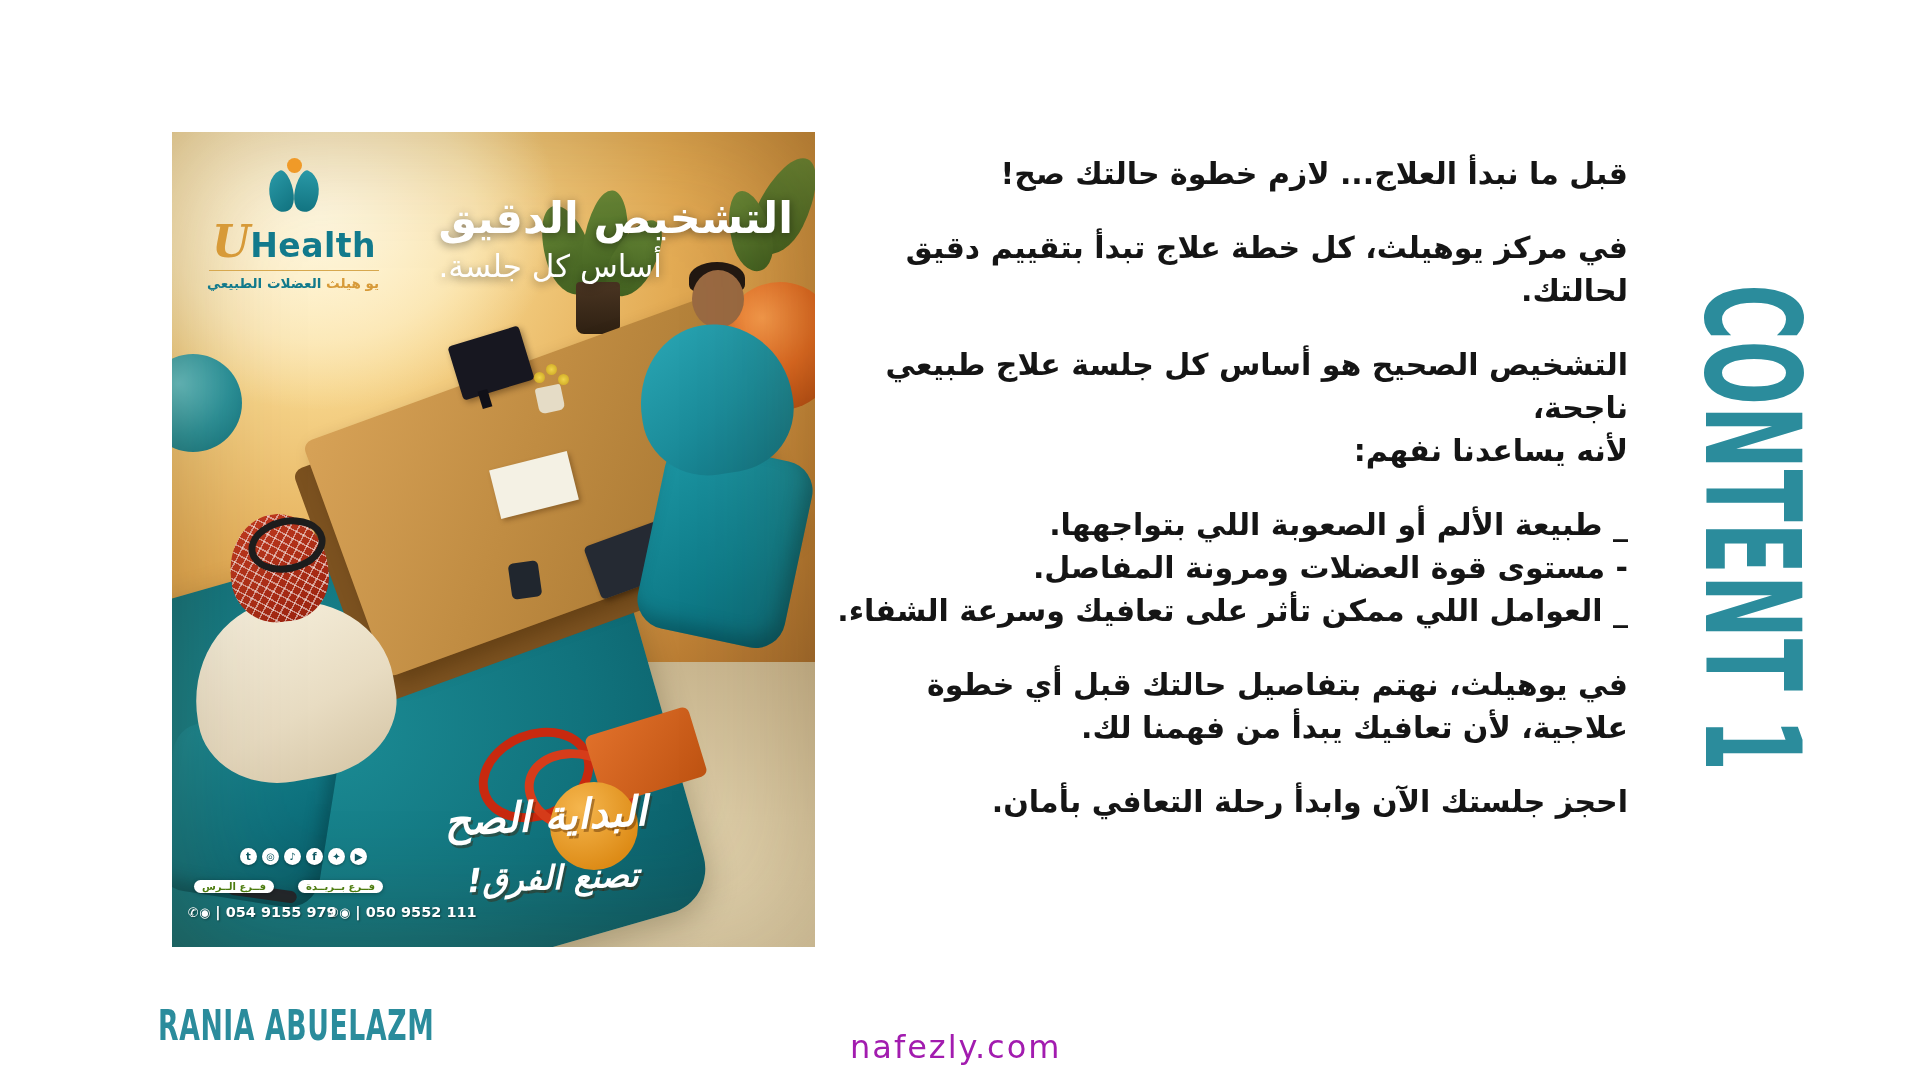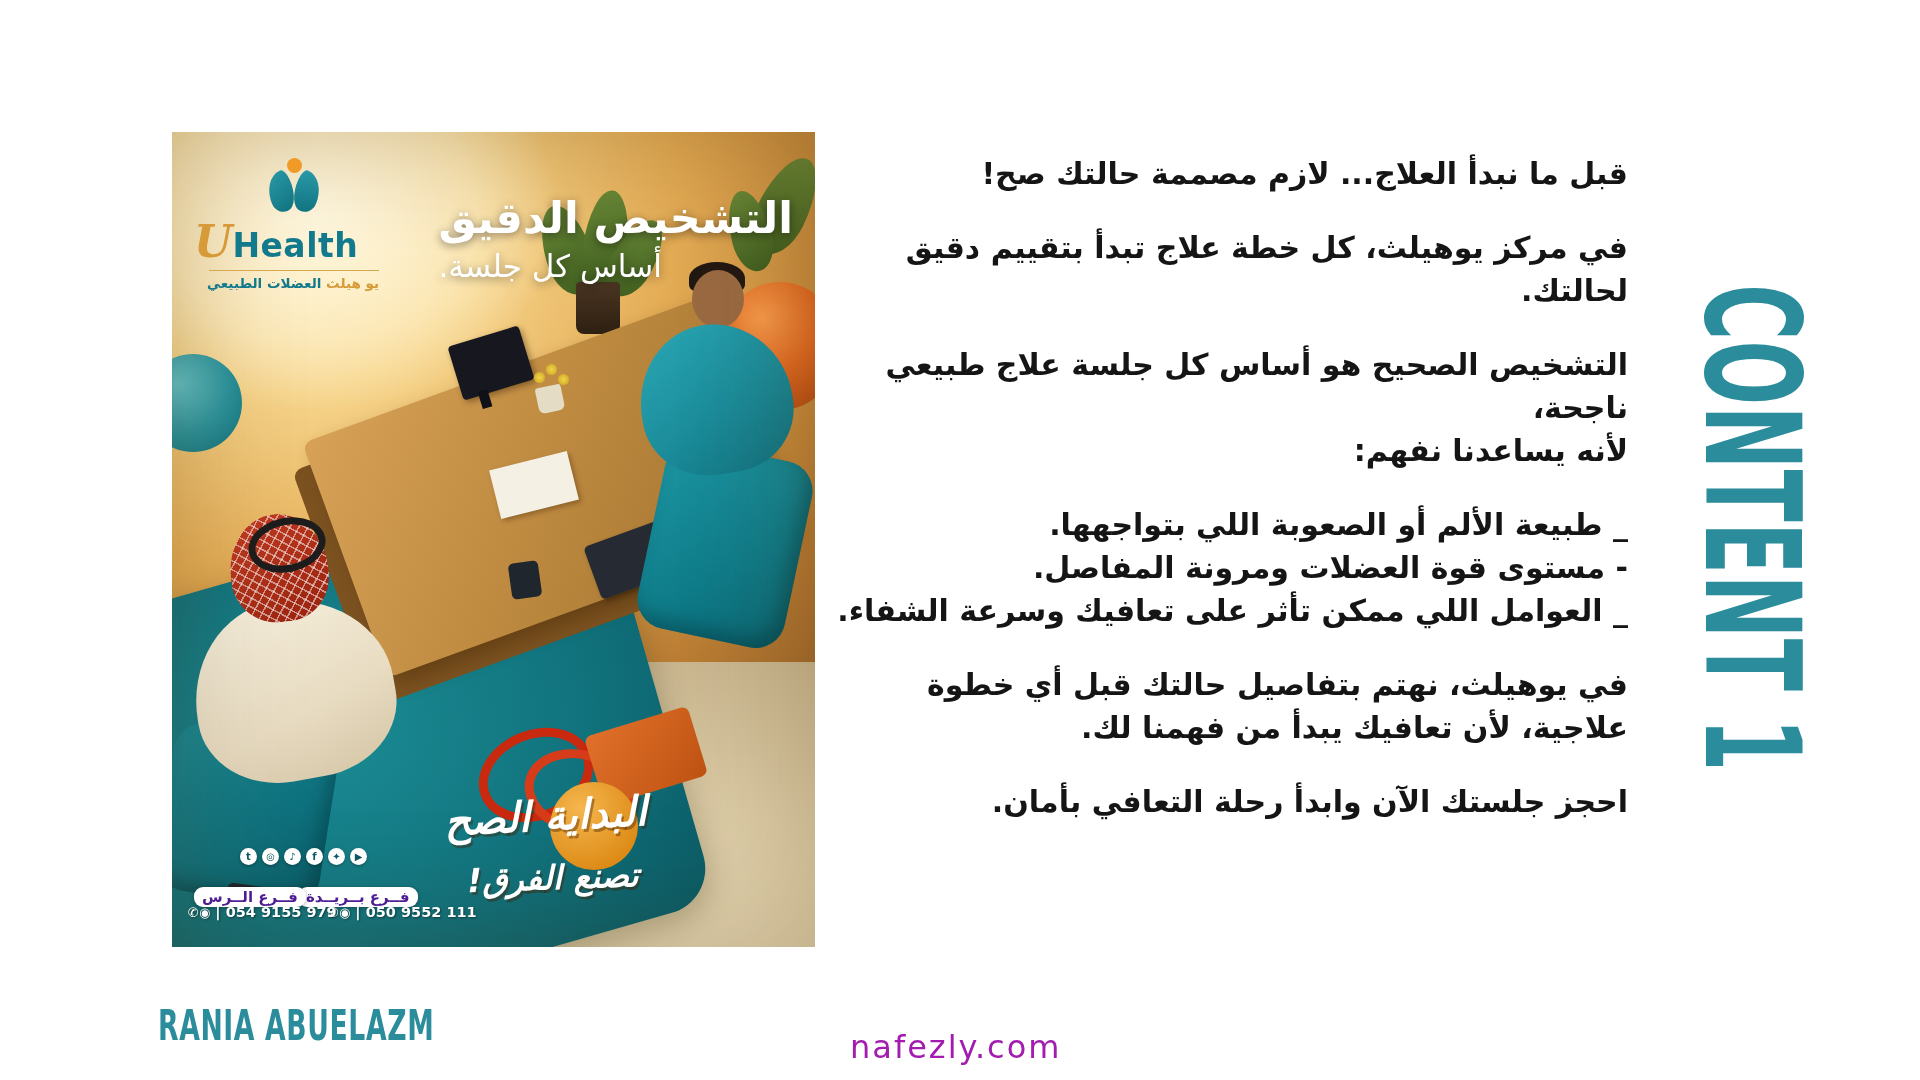--- a/index.html
+++ b/index.html
@@ -64,21 +64,21 @@
              transform:rotate(9deg);
              background:linear-gradient(140deg,#1a8a95 0%,#0e717d 60%,#085b66 100%);
              box-shadow:inset -8px -10px 16px rgba(0,40,45,.35);}
   .chair-leg{left:55px;top:755px;width:70px;height:12px;background:#20262c;border-radius:6px;transform:rotate(8deg);}
   .band1{left:305px;top:598px;width:100px;height:72px;border:9px solid #c8290f;border-radius:50%;transform:rotate(-22deg);}
   .band2{left:352px;top:618px;width:92px;height:66px;border:9px solid #d63c1a;border-radius:50%;transform:rotate(14deg);}
   .mat{left:420px;top:588px;width:108px;height:72px;background:linear-gradient(140deg,#e0702a,#bf5312);border-radius:7px;transform:rotate(-17deg);}
   .vignette{left:0;top:0;width:643px;height:815px;box-shadow:inset 0 0 130px rgba(80,45,0,.28);pointer-events:none;}
 
   
-  #logo{left:22px;top:28px;width:200px;text-align:left;}
+  #logo{left:22px;top:28px;width:200px;text-align:center;}
   .logo-icon{position:relative;width:56px;height:54px;margin:0 auto;}
   .petal{position:absolute;width:26px;height:40px;background:linear-gradient(160deg,#2a9aa8,#10717e);}
   .petal.l{left:2px;top:12px;border-radius:80% 20% 55% 45%/70% 30% 70% 30%;transform:rotate(-24deg);}
   .petal.r{right:2px;top:12px;border-radius:20% 80% 45% 55%/30% 70% 30% 70%;transform:rotate(24deg);}
   .dot{position:absolute;left:21px;top:-2px;width:15px;height:15px;border-radius:50%;background:#f09a28;}
   .brand{white-space:nowrap;margin-top:2px;}
   .brand .u{font-family:"DejaVu Serif",serif;font-style:italic;font-weight:bold;font-size:44px;color:#d79a38;}
   .brand .h{font-size:33px;font-weight:bold;color:#127a8c;letter-spacing:.5px;}
   .tagline{margin:3px auto 0;padding-top:4px;border-top:1.5px solid #d7a84e;width:170px;
            font-size:13.5px;font-weight:bold;direction:rtl;white-space:nowrap;}
@@ -97,22 +97,22 @@
           color:#fff;direction:rtl;text-align:left;transform:rotate(-3deg);white-space:nowrap;
           text-shadow:2px 3px 0 rgba(70,30,0,.4);}
   .brush2{left:295px;top:726px;width:180px;font-size:33px;font-weight:bold;font-style:italic;
           color:#fff;direction:rtl;text-align:left;transform:rotate(-2deg);white-space:nowrap;
           text-shadow:2px 3px 0 rgba(70,30,0,.4);}
   #social{left:68px;top:716px;display:flex;gap:5px;}
   .sicon{width:17px;height:17px;border-radius:50%;background:#fff;color:#0d5862;
          font-size:10px;font-weight:bold;display:flex;align-items:center;justify-content:center;
          box-shadow:0 1px 3px rgba(0,0,0,.35);}
   .pill{position:absolute;background:#fff;border-radius:9px;padding:1px 8px;
-        color:#4c1d95;font-size:15px;font-weight:bold;direction:rtl;white-space:nowrap;
-        box-shadow:0 1px 4px rgba(0,0,0,.3);margin-top:7px;}
+        color:#4d7c0f;font-size:10px;font-weight:bold;direction:rtl;white-space:nowrap;
+        box-shadow:0 1px 4px rgba(0,0,0,.3);}
   .phone{position:absolute;direction:ltr;color:#fff;font-size:14.5px;font-weight:bold;white-space:nowrap;
          text-shadow:1px 1px 2px rgba(0,0,0,.45);}
   .phone .pic{font-size:13px;}
 
   
   #content-col{right:292px;top:152px;width:800px;direction:rtl;text-align:right;
                color:#151515;font-size:30px;line-height:43px;font-weight:bold;z-index:4;}
   #content-col p{margin:0 0 31px 0;white-space:pre-line;}
 
   
@@ -209,21 +209,21 @@
       <span class="pic">✆◉</span>
       <span>| 050 9552 111</span>
     </div>
     <div class="phone" style="left:16px;top:772px;">
       <span class="pic">✆◉</span>
       <span>| 054 9155 979</span>
     </div>
   </div>
 
   <div id="content-col" class="abs">
-    <p>قبل ما نبدأ العلاج... لازم مصممة حالتك صح!</p>
+    <p>قبل ما نبدأ العلاج... لازم خطوة حالتك صح!</p>
     <p>في مركز يوهيلث، كل خطة علاج تبدأ بتقييم دقيق
 لحالتك.</p>
     <p>التشخيص الصحيح هو أساس كل جلسة علاج طبيعي
 ناجحة،
 لأنه يساعدنا نفهم:</p>
     <p>_ طبيعة الألم أو الصعوبة اللي بتواجهها.
 - مستوى قوة العضلات ومرونة المفاصل.
 _ العوامل اللي ممكن تأثر على تعافيك وسرعة الشفاء.</p>
     <p>في يوهيلث، نهتم بتفاصيل حالتك قبل أي خطوة
 علاجية، لأن تعافيك يبدأ من فهمنا لك.</p>

